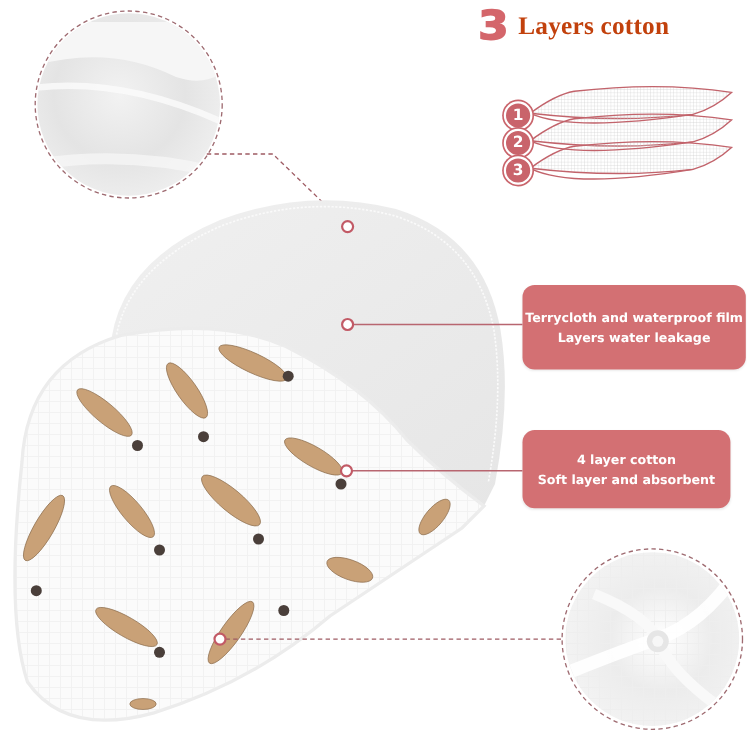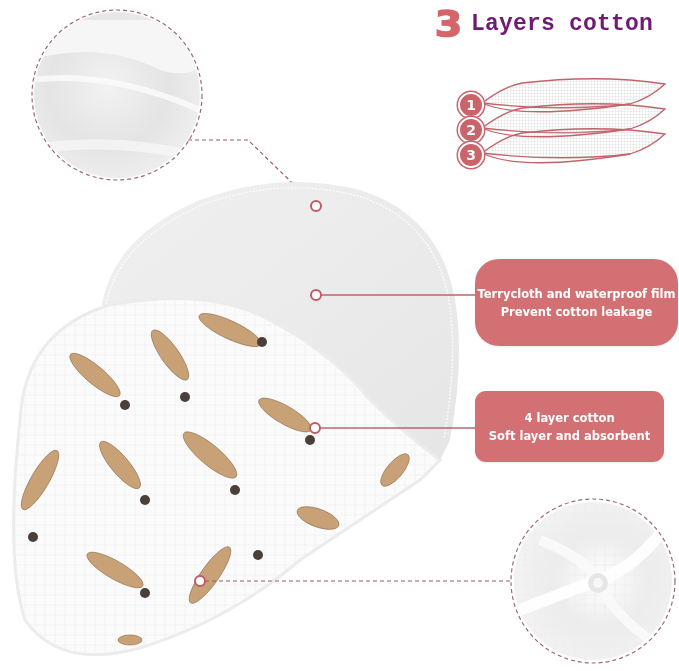--- a/index.html
+++ b/index.html
@@ -1,20 +1,20 @@
 <!DOCTYPE html>
 <html><head>
 <meta charset="utf-8">
 <style>
   html, body { margin:0; padding:0; background:#ffffff; }
   body { width:679px; height:671px; position:relative; overflow:hidden; font-family:"DejaVu Sans", sans-serif; }
   .abs { position:absolute; }
   .title-wrap { left:436px; top:4px; height:40px; display:flex; align-items:center; }
   .title-num { font-family:"DejaVu Sans", sans-serif; font-weight:900; font-size:36px; color:#d4666b; line-height:1; margin-right:10px; transform:scaleX(1.1); -webkit-text-stroke:1.5px #d4666b; }
-  .title-text { font-family:Liberation Mono, monospace; font-weight:bold; font-size:23px; color:#701a75; letter-spacing:0.2px; }
+  .title-text { font-family:Liberation Serif, serif; font-weight:bold; font-size:23px; color:#c2410c; letter-spacing:0.2px; }
   .label-box { background:#d37073; color:#ffffff; border-radius:11px; font-family:"DejaVu Sans", sans-serif; font-weight:bold; font-size:11.5px; text-align:center; display:flex; flex-direction:column; justify-content:center; line-height:18px; box-shadow:0 1px 2px rgba(0,0,0,0.08); }
   .label-box span { display:block; }
   svg { position:absolute; left:0; top:0; }
 </style>
 </head>
 <body>
 
 <svg width="679" height="671" viewBox="0 0 679 671">
   <defs>
     <radialGradient id="terryGrad" cx="45%" cy="45%" r="60%">
@@ -134,21 +134,21 @@
 <div class="abs" style="left:458px;top:92px;width:22px;height:22px;border-radius:50%;background:#c9646b;color:#fff;font-weight:bold;font-size:14px;display:flex;align-items:center;justify-content:center;border:2px solid #fff;box-shadow:0 0 0 1.5px #c9646b;">
   <span>1</span>
 </div>
 <div class="abs" style="left:458px;top:117px;width:22px;height:22px;border-radius:50%;background:#c9646b;color:#fff;font-weight:bold;font-size:14px;display:flex;align-items:center;justify-content:center;border:2px solid #fff;box-shadow:0 0 0 1.5px #c9646b;">
   <span>2</span>
 </div>
 <div class="abs" style="left:458px;top:142px;width:22px;height:22px;border-radius:50%;background:#c9646b;color:#fff;font-weight:bold;font-size:14px;display:flex;align-items:center;justify-content:center;border:2px solid #fff;box-shadow:0 0 0 1.5px #c9646b;">
   <span>3</span>
 </div>
 
-<div class="abs label-box" style="left:475px;top:259px;width:203px;height:87px;border-radius:24px;">
+<div class="abs label-box" style="left:475px;top:259px;width:203px;height:77px;">
   <span>Terrycloth and waterproof film</span>
-  <span>Prevent cotton leakage</span>
+  <span>Layers water leakage</span>
 </div>
 
 <div class="abs label-box" style="left:475px;top:391px;width:189px;height:71px;">
   <span>4 layer cotton</span>
   <span>Soft layer and absorbent</span>
 </div>
 
 </body></html>

